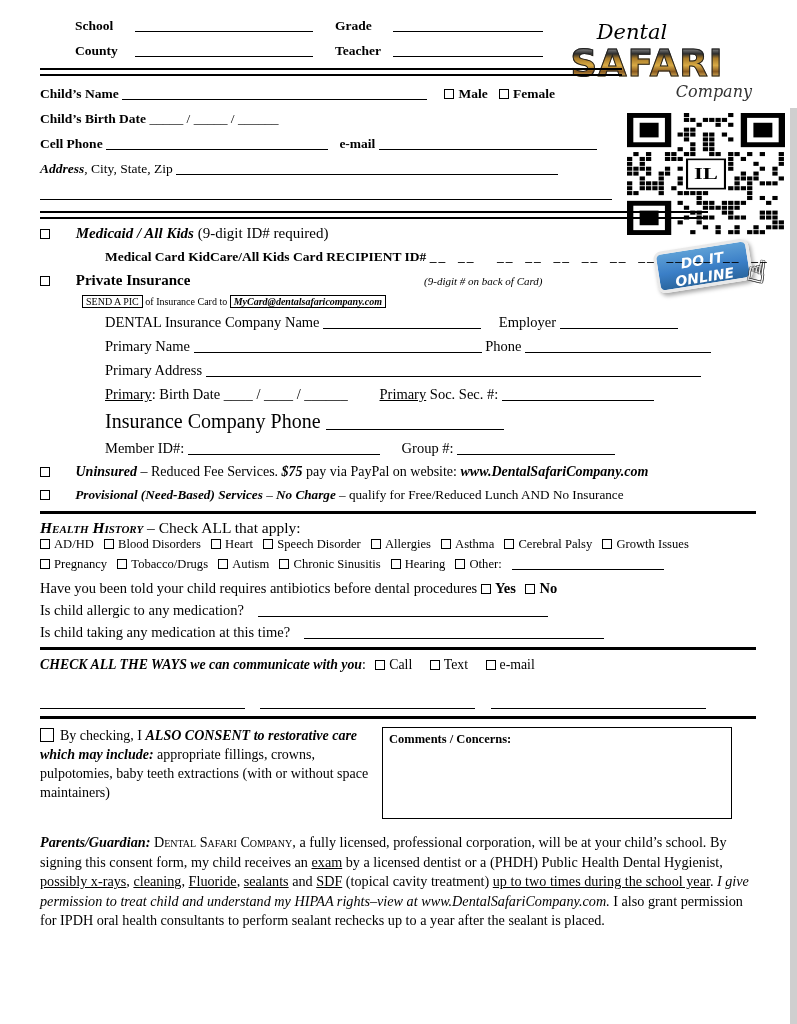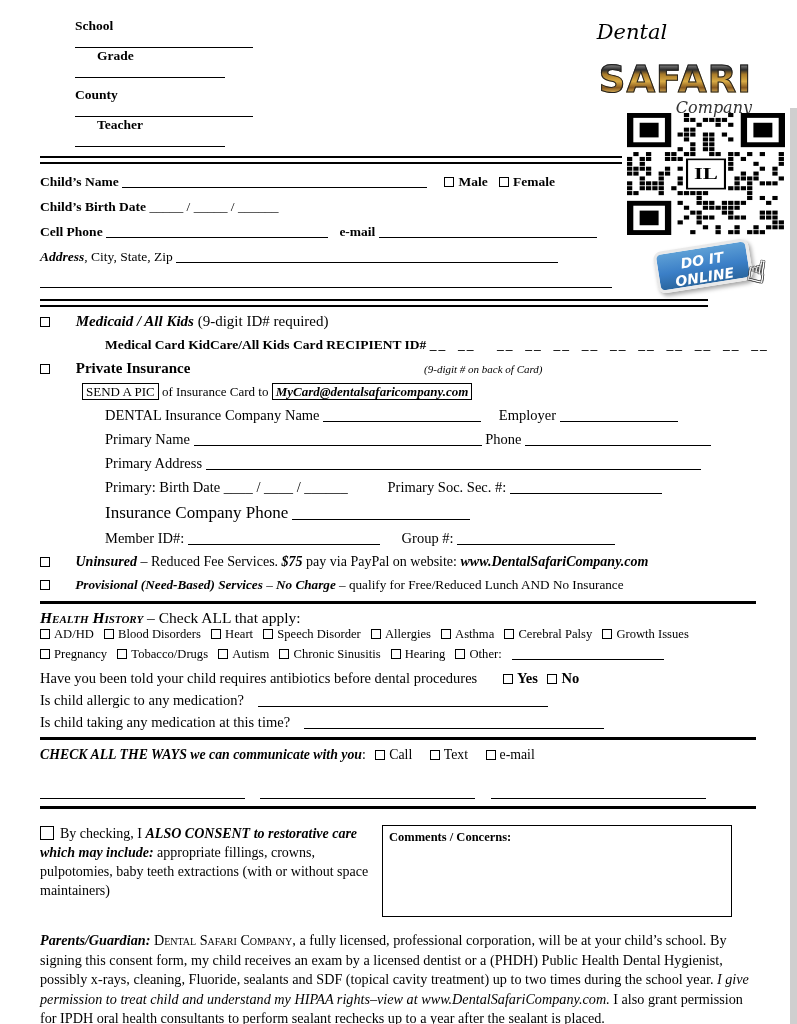--- a/index.html
+++ b/index.html
@@ -13,39 +13,39 @@
   
   .row { white-space:nowrap; }
   .bl { display:inline-block; border-bottom:1px solid #000; height:14px; vertical-align:-2px; }
   .cb { display:inline-block; width:10px; height:10px; border:1.7px solid #000; vertical-align:-1px; margin-right:4px; background:#fff; }
   .cb.big { width:14px; height:14px; vertical-align:-2px; }
   .boxed { border:1px solid #000; padding:0 3px; }
   .b { font-weight:bold; }
   .i { font-style:italic; }
   .run-b { font-weight:bold;font-style:italic; }
   .run-i { font-style:italic; }
-  .run-u { }
+  .run-u { text-decoration:underline; }
   .run-sc { font-variant:small-caps; }
   .pre { white-space:pre;text-align:center; }
 
   .hr2 { border-top:2.5px solid #000; border-bottom:2.5px solid #000; height:8px; }
   .hr-thick { border-top:3.5px solid #000; }
 
   
   .title { text-align:center; font-variant:small-caps; font-size:16px; letter-spacing:.5px; margin:38px 240px 0 60px; }
   .hdr-grid { margin:18px 0 0 35px; width:480px; }
-  .hdr-row { display:flex; margin-bottom:9px;flex-direction:column; }
+  .hdr-row { display:flex; margin-bottom:9px; }
   .hdr-row .lbl { font-weight:bold; width:60px; }
 
   
   .logo { position:absolute; top:22px; right:45px; width:210px; text-align:center; line-height:1; }
   .logo .dental { font-family:"DejaVu Serif", serif; font-style:italic; font-size:21px; margin-right:30px; }
-  .logo .safari { font-family:"DejaVu Sans", sans-serif; font-weight:bold; font-size:37px; letter-spacing:1px; margin-top:18px;
+  .logo .safari { font-family:"DejaVu Sans", sans-serif; font-weight:bold; font-size:37px; letter-spacing:1px; margin-top:2px;
       background:linear-gradient(180deg,#3a3a3a 0%,#6b6b6b 14%,#2c2c2c 24%,#a87a28 36%,#d9ab45 55%,#8a5a1e 72%,#e3bd62 88%,#b07f2c 100%);
-      -webkit-background-clip:text; background-clip:text; color:transparent;text-align:right; -webkit-text-stroke:1px #222; }
+      -webkit-background-clip:text; background-clip:text; color:transparent; -webkit-text-stroke:1px #222; }
   .logo .company { font-family:"DejaVu Serif", serif; font-style:italic; font-size:16px; text-align:right; margin-top:2px; color:#333; }
 
   
   .qr-wrap { position:absolute; top:113px; right:10px; width:160px; }
   .qr-wrap svg { display:block; width:158px; height:122px; }
   .online-btn { position:absolute; top:132px; left:28px; width:96px; height:42px; transform:rotate(-9deg);
       background:linear-gradient(180deg,#5ea0d6 0%,#3b7fc7 55%,#2a669f 100%);
       border:3px solid #e9e9e9; border-radius:8px; box-shadow:2px 3px 4px rgba(0,0,0,.35);
       color:#fff; font-family:"DejaVu Sans", sans-serif; font-weight:bold; font-style:italic;
       font-size:14px; line-height:1.2; text-align:center; padding-top:4px; }
@@ -62,21 +62,21 @@
   .indent2 { margin-left:42px; }
   .indent3 { margin-left:65px; }
   .dashes { white-space:pre; letter-spacing:2px; font-weight:bold; }
 
   
   .health-items { font-size:12.6px; margin-bottom:4px; }
   .health-items .item { margin-right:7px; white-space:nowrap; }
   .q { font-size:14.5px; margin-bottom:5px; }
 
   
-  .consent-wrap { display:flex; margin-top:16px; }
+  .consent-wrap { display:flex; margin-top:8px; }
   .consent-text { width:330px; font-size:14px; line-height:1.35; }
   .comments-box { margin-left:12px; width:350px; height:92px; border:1.5px solid #000; padding:4px 6px; font-weight:bold; font-size:12.5px; }
 
   
   .legal { margin-top:14px; font-size:14.2px; line-height:1.38; width:716px; }
 </style>
 </head>
 <body>
 
 <div class="page">
@@ -329,21 +329,21 @@
       </div>
       <div class="row indent3">
         <span class="b">Medical Card KidCare/All Kids Card RECIPIENT ID#</span>
         <span class="dashes">__  __    __  __  __  __  __  __  __  __  __  __</span>
       </div>
       <div class="row" style="font-size:15px">
         <span class="cb"></span>
         <span class="indent1 b">Private Insurance</span>
         <span class="i" style="font-size:11px;margin-left:230px">(9-digit # on back of Card)</span>
       </div>
-      <div class="row indent2" style="font-size:13px">
+      <div class="row indent2" style="font-size:10px">
         <span class="boxed">SEND A PIC</span>
         <span>of Insurance Card to</span>
         <span class="boxed b i">MyCard@dentalsafaricompany.com</span>
       </div>
       <div class="row indent3" style="font-size:14.5px;margin-top:4px">
         <span>DENTAL Insurance Company Name</span>
         <span class="bl" style="width:158px"></span>
         <span style="margin-left:14px">Employer</span>
         <span class="bl" style="width:118px"></span>
       </div>
@@ -352,24 +352,24 @@
         <span class="bl" style="width:288px"></span>
         <span>Phone</span>
         <span class="bl" style="width:186px"></span>
       </div>
       <div class="row indent3" style="font-size:14.5px">
         <span>Primary Address</span>
         <span class="bl" style="width:495px"></span>
       </div>
       <div class="row indent3" style="font-size:14.5px">
         <span><span class="run-u">Primary</span><span>: Birth Date ____ / ____ / ______</span></span>
-        <span style="margin-left:36px"><span class="run-u">Primary</span><span> Soc. Sec. #: </span></span>
+        <span style="margin-left:28px"><span class="run-u">Primary</span><span> Soc. Sec. #: </span></span>
         <span class="bl" style="width:152px"></span>
       </div>
-      <div class="row indent3" style="font-size:17px">
+      <div class="row indent3" style="font-size:20px">
         <span>Insurance Company Phone</span>
         <span class="bl" style="width:178px"></span>
       </div>
       <div class="row indent3" style="font-size:14.5px">
         <span>Member ID#:</span>
         <span class="bl" style="width:192px"></span>
         <span style="margin-left:18px">Group #:</span>
         <span class="bl" style="width:158px"></span>
       </div>
       <div class="row" style="font-size:14px">
@@ -400,21 +400,21 @@
         <span class="item"><span class="cb"></span><span>Pregnancy</span></span>
         <span class="item"><span class="cb"></span><span>Tobacco/Drugs</span></span>
         <span class="item"><span class="cb"></span><span>Autism</span></span>
         <span class="item"><span class="cb"></span><span>Chronic Sinusitis</span></span>
         <span class="item"><span class="cb"></span><span>Hearing</span></span>
         <span class="item"><span class="cb"></span><span>Other:</span></span>
         <span class="bl" style="width:152px"></span>
       </div>
       <div class="q" style="margin-top:8px">
         <span>Have you been told your child requires antibiotics before dental procedures</span>
-        <span style="margin-left:22px"><span class="cb"></span><span class="b">Yes</span></span>
+        <span style=""><span class="cb"></span><span class="b">Yes</span></span>
         <span style="margin-left:6px"><span class="cb"></span><span class="b">No</span></span>
       </div>
       <div class="q">
         <span>Is child allergic to any medication?</span>
         <span class="bl" style="width:290px;margin-left:10px"></span>
       </div>
       <div class="q">
         <span>Is child taking any medication at this time?</span>
         <span class="bl" style="width:300px;margin-left:10px"></span>
       </div>

